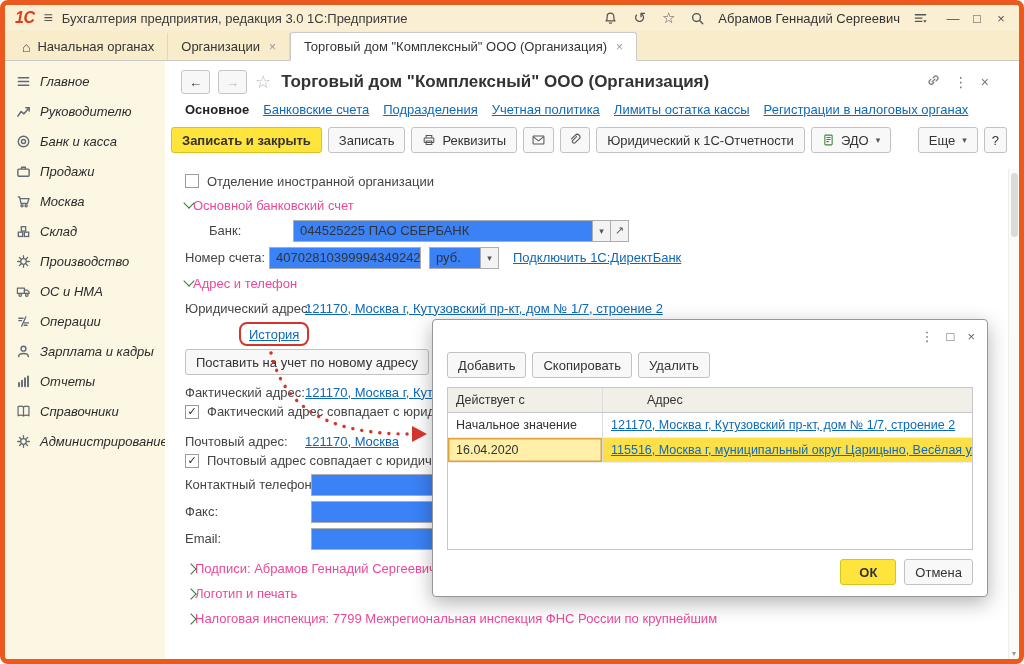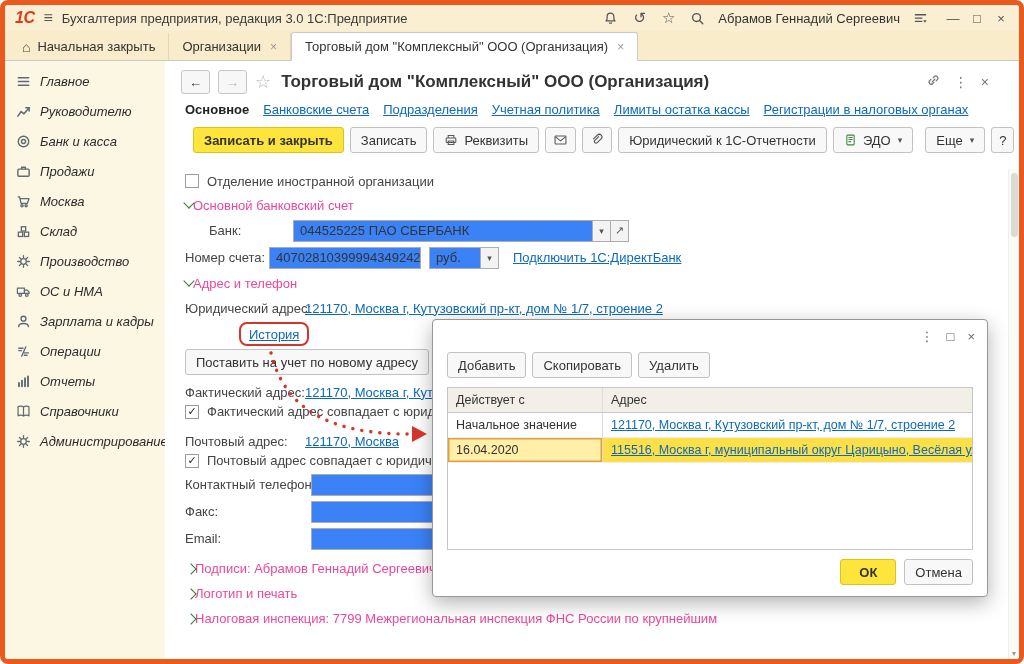--- a/index.html
+++ b/index.html
@@ -39,21 +39,21 @@
   .ftitle{font-size:17px;font-weight:700;color:#333;margin:0 2px;white-space:nowrap;}
   .hdr-right{margin-left:auto;display:flex;gap:13px;color:#777;align-items:center;padding-right:14px;}
   .hdr-right .hi{cursor:pointer;font-size:14px;}
 
   
   .navrow{display:flex;gap:14px;padding:6px 10px 8px 20px;font-size:13px;align-items:center;white-space:nowrap;overflow:hidden;}
   .nav-cur{color:#222;font-weight:700;cursor:pointer;}
   .nav-lnk{color:#0E69B8;text-decoration:underline;cursor:pointer;}
 
   
-  .toolbar{display:flex;align-items:center;gap:6px;padding:2px 12px 9px 28px;}
+  .toolbar{display:flex;align-items:center;gap:6px;padding:2px 12px 9px 6px;}
   .btn{height:26px;display:inline-flex;align-items:center;gap:6px;padding:0 10px;background:#F8F8F8;border:1px solid #C2C2C2;border-radius:3px;font-size:13px;color:#333;cursor:pointer;white-space:nowrap;box-sizing:border-box;}
   .btn.primary{background:#FFE43C;border-color:#D9C41F;font-weight:700;}
   .btn.iconb{padding:0 7px;}
   .caret{font-size:9px;color:#555;margin-left:1px;}
   .spacer{flex:1;}
 
   
   .row{display:flex;align-items:center;padding-left:20px;font-size:13px;}
   .lbl{color:#444;white-space:nowrap;}
   .fld{height:22px;border:1px solid #ADADAD;background:#3b82f6;box-sizing:border-box;display:flex;align-items:center;padding:0 6px;font-size:13px;overflow:hidden;white-space:nowrap;}
@@ -69,21 +69,21 @@
   .hl::after{content:"";position:absolute;top:-5px;bottom:-4px;left:-10px;right:-10px;border:2.5px solid #D3342C;border-radius:8px;pointer-events:none;}
 
   
   .dialog{position:absolute;left:267px;top:258px;width:556px;height:278px;background:#fff;border:1px solid #979797;border-radius:4px;box-shadow:0 6px 20px rgba(0,0,0,.30);z-index:40;display:flex;flex-direction:column;box-sizing:border-box;}
   .dlg-head{display:flex;align-items:center;padding:9px 12px 6px 14px;}
   .dlg-title{font-weight:700;font-size:14px;color:#222;}
   .dlg-ics{margin-left:auto;display:flex;gap:13px;color:#666;align-items:center;}
   .dlg-ics span{cursor:pointer;font-size:13px;}
   .dlg-btns{display:flex;gap:6px;padding:2px 14px 9px;}
   .dlg-table{margin:0 14px;border:1px solid #C6C6C6;flex:1;display:flex;flex-direction:column;overflow:hidden;font-size:12.5px;}
-  .t-head{display:flex;background:#F2EFE8;border-bottom:1px solid #C6C6C6;height:24px;align-items:flex-end;color:#333;}
+  .t-head{display:flex;background:#F2EFE8;border-bottom:1px solid #C6C6C6;height:24px;align-items:flex-end;color:#333;gap:36px;}
   .t-c1{width:155px;flex:0 0 155px;padding:0 8px;box-sizing:border-box;height:100%;display:flex;align-items:center;border-right:1px solid #DCDCDC;overflow:hidden;white-space:nowrap;}
   .t-c2{flex:1;padding:0 8px;height:100%;display:flex;align-items:center;overflow:hidden;white-space:nowrap;}
   .t-row{display:flex;height:24px;align-items:center;border-bottom:1px solid #EDEDED;cursor:pointer;}
   .t-row.sel{background:#fde047;}
   .t-row.sel .t-c1{background:#FFEFA8;box-shadow:inset 0 0 0 1.5px #E2A23B;}
   .t-fill{flex:1;}
   .dlg-foot{display:flex;justify-content:flex-end;gap:8px;padding:9px 14px 11px;}
 
   
   .scroll{position:absolute;right:0;top:108px;bottom:0;width:10px;background:#FAFAF8;border-left:1px solid #EEEEEA;z-index:10;}
@@ -128,21 +128,21 @@
         <span>—</span>
         <span>□</span>
         <span>×</span>
       </div>
     </div>
   </div>
 
   <div class="tabbar">
     <div class="tab">
       <span class="home-ic">⌂</span>
-      <span>Начальная закрыть</span>
+      <span>Начальная органах</span>
     </div>
     <div class="tab">
       <span>Организации</span>
       <span class="tx">×</span>
     </div>
     <div class="tab active">
       <span>Торговый дом "Комплексный" ООО (Организация)</span>
       <span class="tx">×</span>
     </div>
   </div>
@@ -203,33 +203,33 @@
       <div class="side-item">
         <svg viewBox="0 0 16 16" width="15" height="15" fill="none" stroke="#5f6a73" stroke-width="1.3" stroke-linejoin="round">
             <rect x="1.5" y="4.5" width="7.5" height="5.5"></rect>
             <path d="M9 6.5h3l2 2.2V10H9z"></path>
             <circle cx="4.5" cy="11.8" r="1.4"></circle>
             <circle cx="11.5" cy="11.8" r="1.4"></circle>
           </svg>
         <span>ОС и НМА</span>
       </div>
       <div class="side-item">
-        <svg viewBox="0 0 16 16" width="15" height="15" fill="none" stroke="#5f6a73" stroke-width="1.5" stroke-linecap="round">
-            <circle cx="8" cy="5" r="2.6"></circle>
-            <path d="M2.8 13.5c0-4.5 10.4-4.5 10.4 0"></path>
-          </svg>
-        <span>Зарплата и кадры</span>
-      </div>
-      <div class="side-item">
         <svg viewBox="0 0 16 16" width="15" height="15" fill="none" stroke="#5f6a73" stroke-width="1.4" stroke-linecap="round">
             <path d="M3 4.5h4.5M3 7h3"></path>
             <path d="M10.5 3L6 13"></path>
             <path d="M8.8 9.5h4.5M8.8 12h3"></path>
           </svg>
         <span>Операции</span>
+      </div>
+      <div class="side-item">
+        <svg viewBox="0 0 16 16" width="15" height="15" fill="none" stroke="#5f6a73" stroke-width="1.5" stroke-linecap="round">
+            <circle cx="8" cy="5" r="2.6"></circle>
+            <path d="M2.8 13.5c0-4.5 10.4-4.5 10.4 0"></path>
+          </svg>
+        <span>Зарплата и кадры</span>
       </div>
       <div class="side-item">
         <svg viewBox="0 0 16 16" width="15" height="15" fill="none" stroke="#5f6a73" stroke-width="2" stroke-linecap="round">
             <path d="M3.2 13V9.5M6.4 13V7M9.6 13V4.5M12.8 13V2.5"></path>
           </svg>
         <span>Отчеты</span>
       </div>
       <div class="side-item">
         <svg viewBox="0 0 16 16" width="15" height="15" fill="none" stroke="#5f6a73" stroke-width="1.3" stroke-linejoin="round">
             <path d="M8 3.2C6.5 2 3.5 2 2.2 3v9.6c1.3-1 4.3-1 5.8.2 1.5-1.2 4.5-1.2 5.8-.2V3C12.5 2 9.5 2 8 3.2z"></path>

